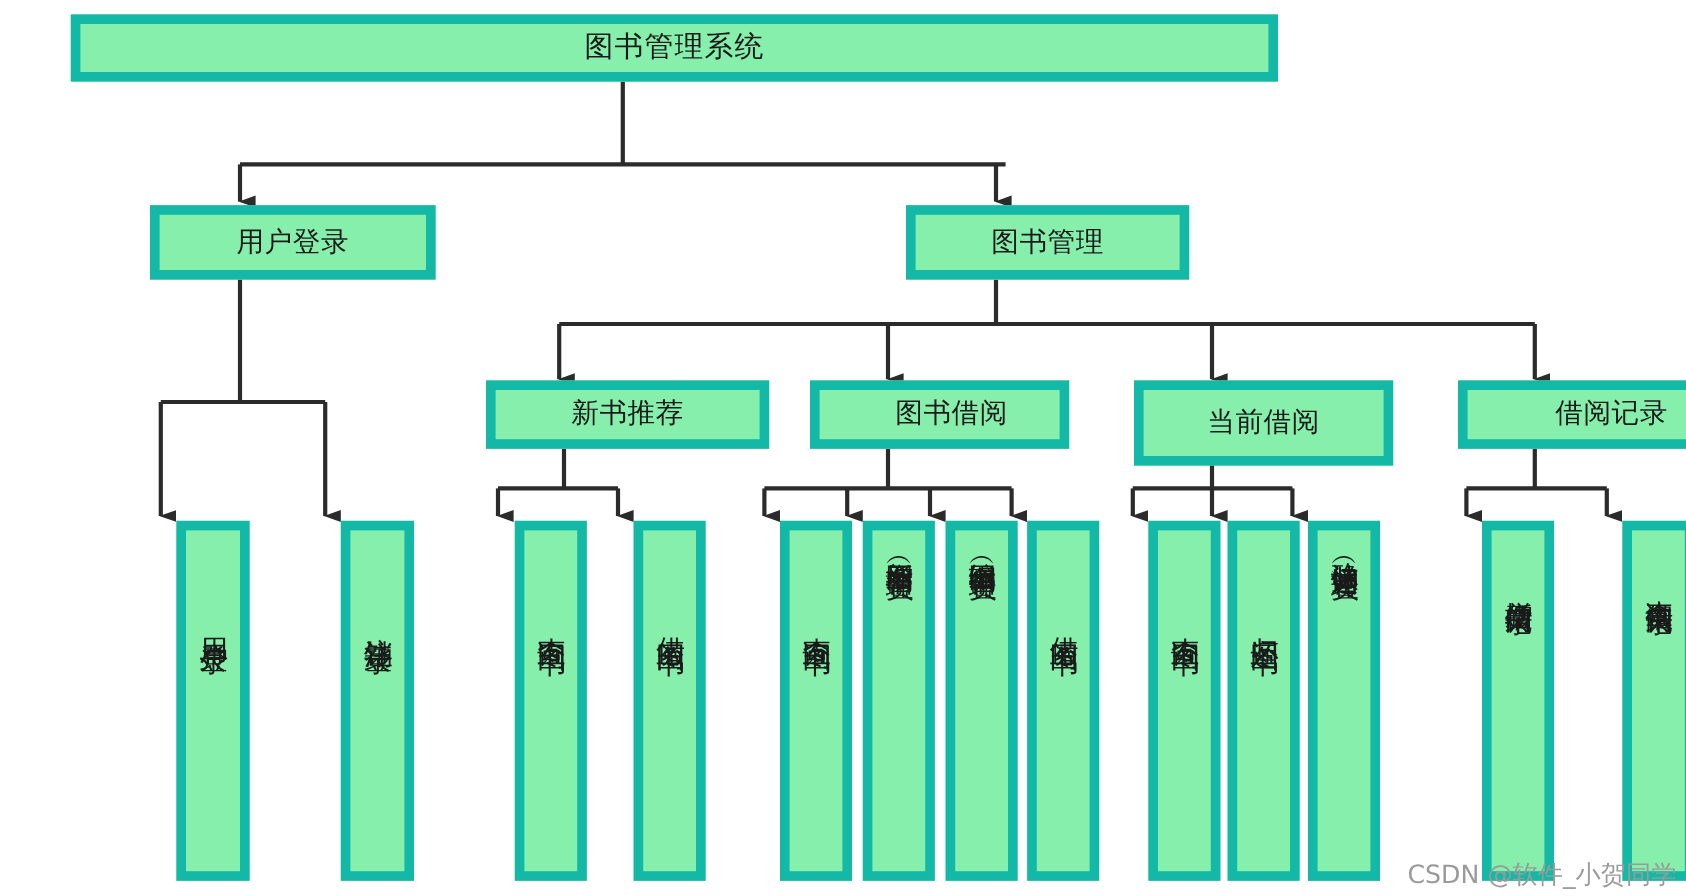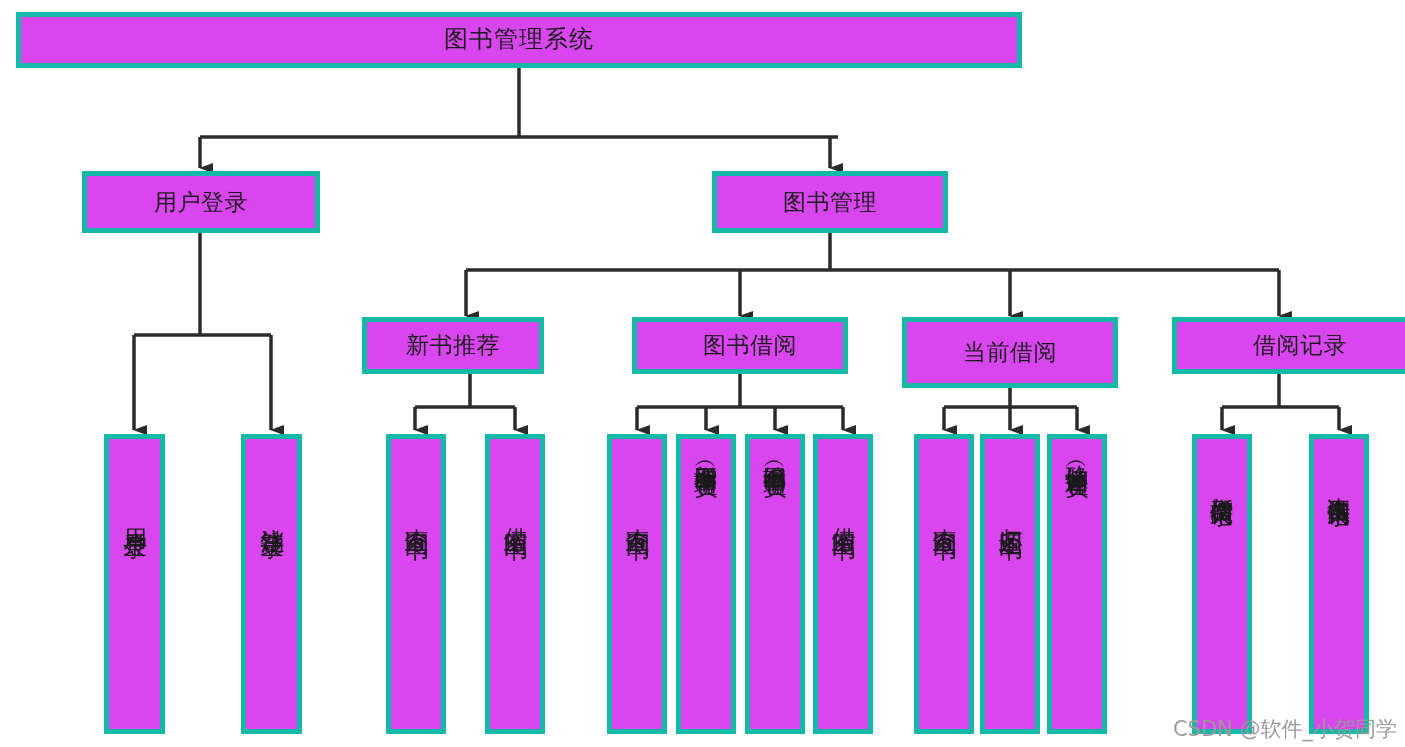--- a/index.html
+++ b/index.html
@@ -22,26 +22,27 @@
   svg#wires {
     position: absolute;
     left: 0;
     top: 0;
     width: 1405px;
     height: 747px;
   }
   .node {
     position: absolute;
     box-sizing: border-box;
-    background: #d946ef;
-    border: 5px solid #14b8a6;
+    background: #86efac;
+    border: 8px solid #14b8a6;
     display: flex;
     align-items: center;
     justify-content: center;
     overflow: hidden;
+    margin-left: 43px;
   }
   .node .label {
     color: #1a1a1a;
     line-height: 1.15;
     white-space: nowrap;
   }
   .node.horiz .label {
     font-size: 23px;
     letter-spacing: 0.5px;
   }
@@ -136,21 +137,21 @@
     <span class="label">图书管理系统</span>
   </div>
 
   <div class="node horiz" style="left:82px; top:171px; width:238px; height:62px;">
     <span class="label">用户登录</span>
   </div>
   <div class="node horiz" style="left:712px; top:171px; width:236px; height:62px;">
     <span class="label">图书管理</span>
   </div>
 
-  <div class="node horiz" style="left:362px; top:317px; width:182px; height:57px;">
+  <div class="node horiz" style="left:362px; top:317px; width:236px; height:57px;">
     <span class="label">新书推荐</span>
   </div>
   <div class="node horiz" style="left:632px; top:317px; width:216px; height:57px;padding-left:20px;">
     <span class="label">图书借阅</span>
   </div>
   <div class="node horiz" style="left:902px; top:317px; width:216px; height:71px;">
     <span class="label">当前借阅</span>
   </div>
   <div class="node horiz" style="left:1172px; top:317px; width:256px; height:57px;justify-content:center;">
     <span class="label">借阅记录</span>

